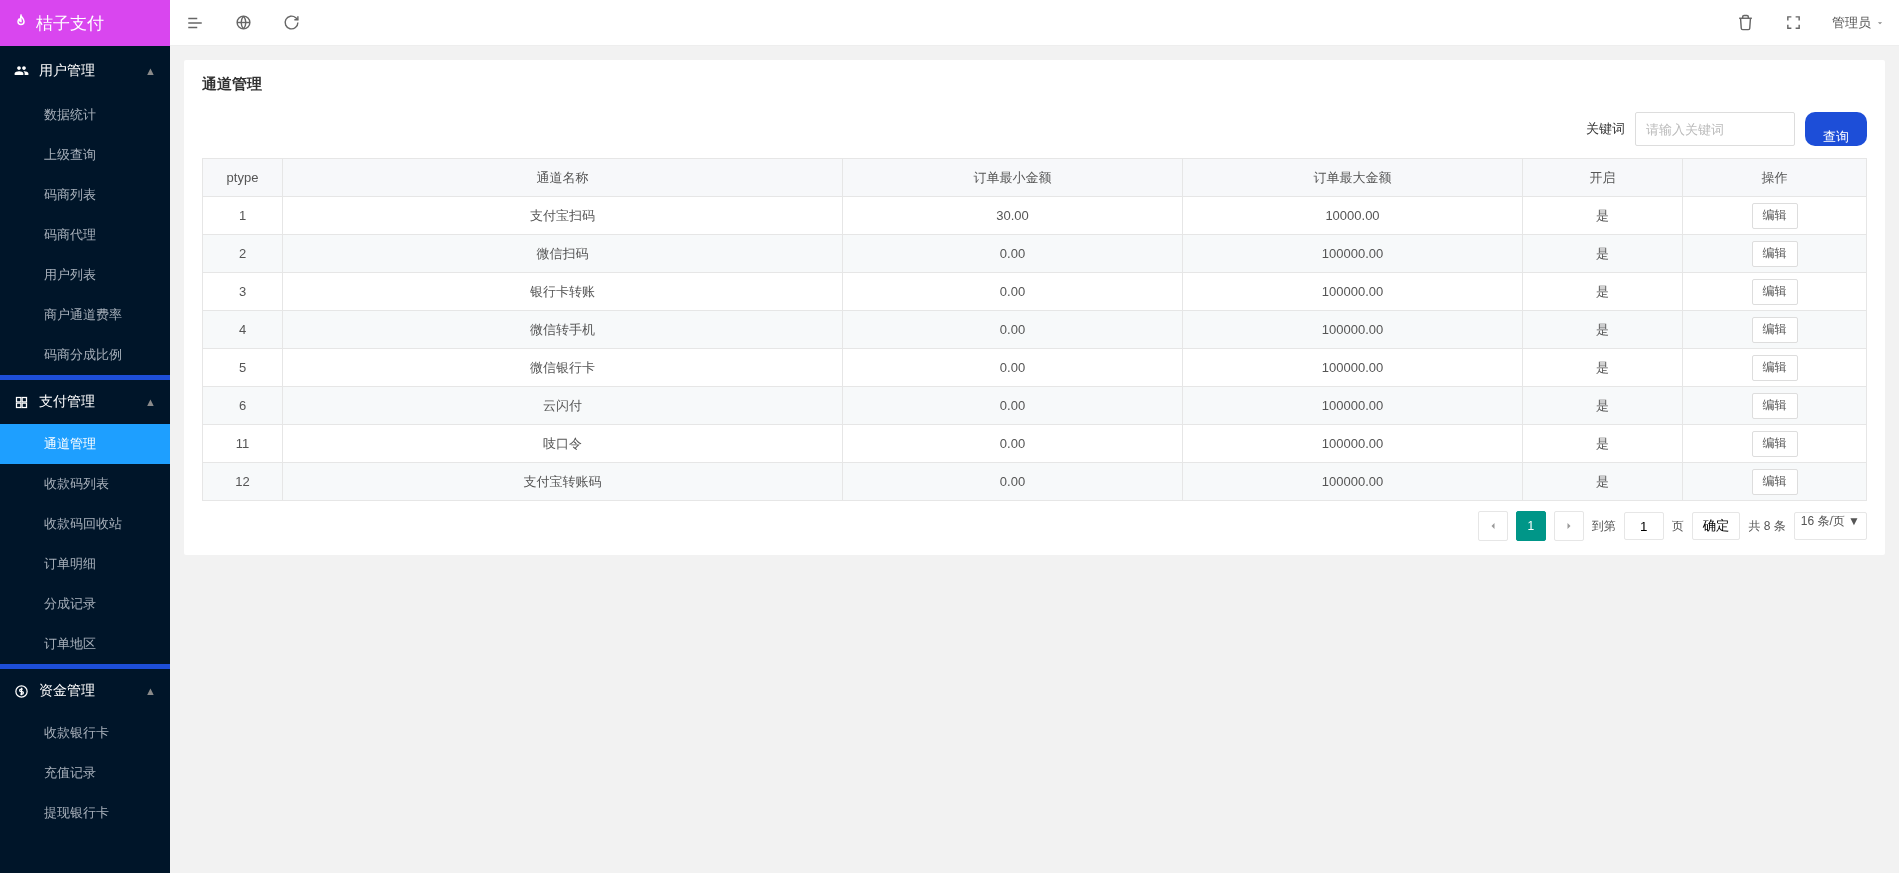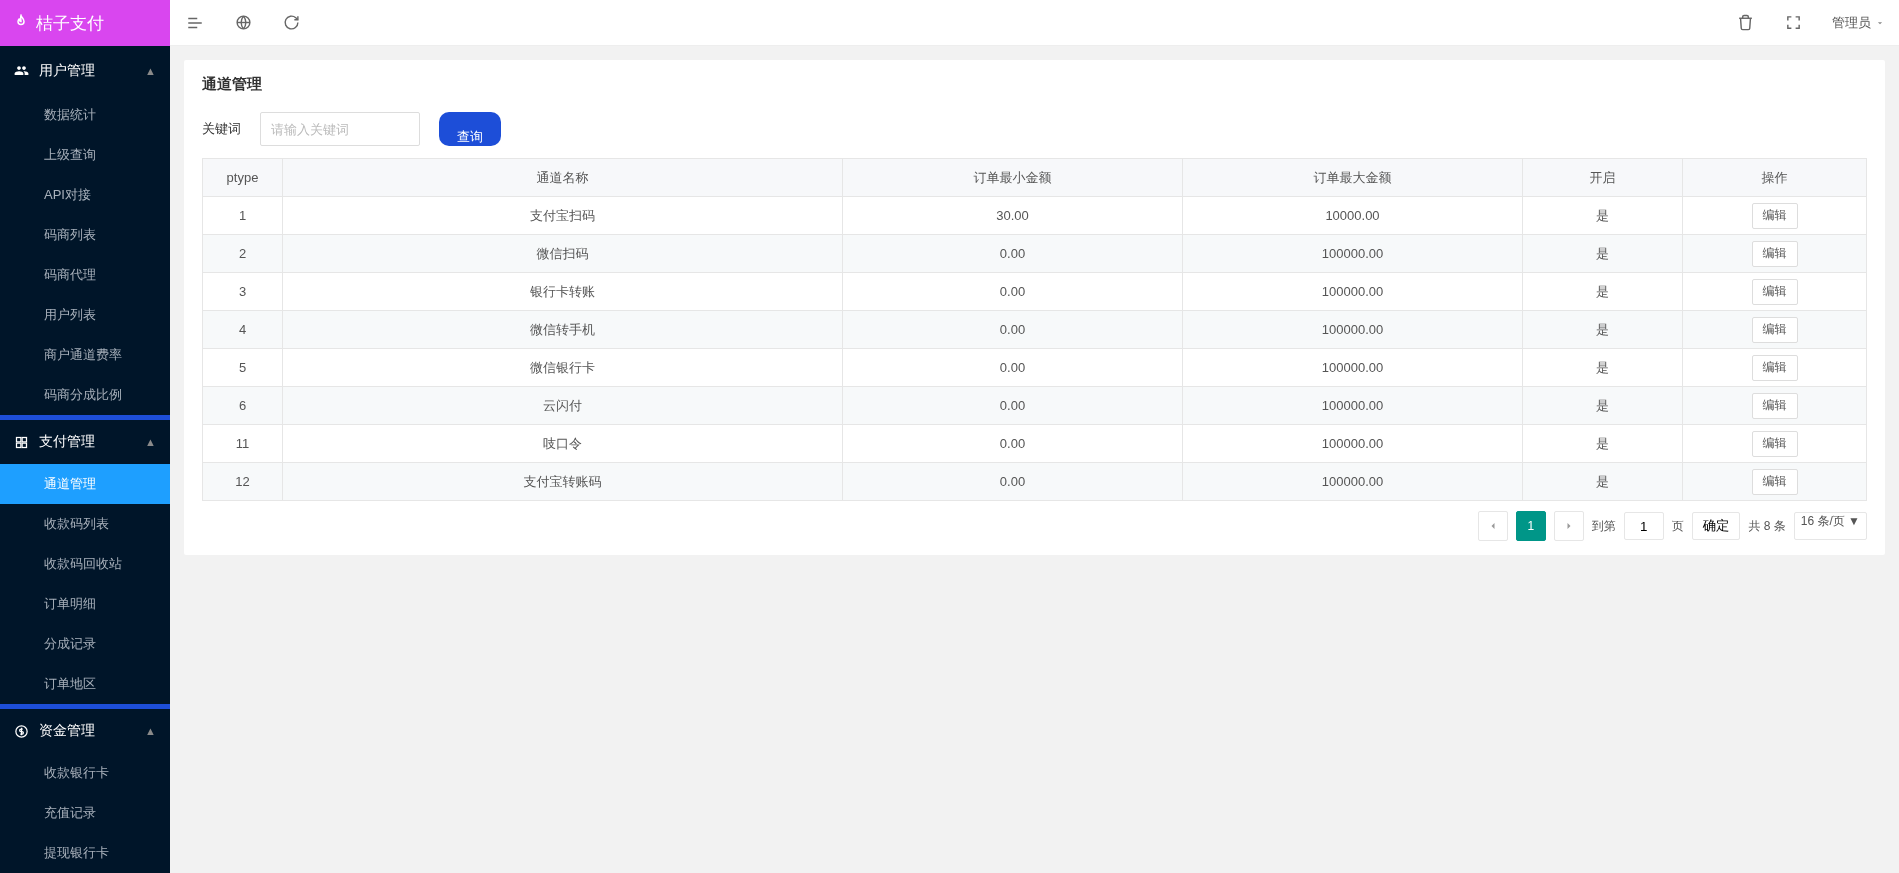--- a/index.html
+++ b/index.html
@@ -24,21 +24,21 @@
   .topbar-left { display: flex; gap: 30px; padding-left: 6px; }
   .topbar-right { margin-left: auto; display: flex; align-items: center; gap: 30px; padding-right: 4px; }
   .top-icon { width: 18px; height: 18px; color: #666; cursor: pointer; display: flex; align-items: center; justify-content: center; }
   .user-drop { display: flex; align-items: center; gap: 4px; color: #555; font-size: 13px; cursor: pointer; }
 
   
   .content { padding: 14px; flex: 1; }
   .card { background: #fff; border-radius: 2px; padding: 15px 18px 14px; }
   .card-title { font-size: 15px; color: #333; margin-bottom: 18px; }
 
-  .search-row { display: flex; align-items: center; gap: 19px; margin-bottom: 12px; }
+  .search-row { display: flex; justify-content: flex-end; align-items: center; gap: 10px; margin-bottom: 12px; }
   .search-row label { font-size: 13px; color: #333; }
   .search-row input { height: 34px; width: 160px; border: 1px solid #ddd; border-radius: 2px; padding: 0 10px; font-size: 13px; outline: none; }
   .search-row input::placeholder { color: #bbb; }
   .btn-primary { height: 34px; padding: 16px 18px; background: #1d4ed8; color: #fff; border: none; border-radius: 10px; font-size: 13px; cursor: pointer; }
 
   
   table { width: 100%; border-collapse: collapse; }
   th, td { border: 1px solid #e6e6e6; text-align: center; font-size: 13px; font-weight: normal; }
   th { background: #f7f8fa; height: 38px; color: #555; }
   td { height: 38px; color: #555; }
@@ -74,21 +74,20 @@
     <nav class="nav" id="nav">
         <div class="nav-group-head">
           <svg class="icon-sm" viewBox="0 0 24 24" fill="#fff">
             <path d="M16 11c1.66 0 3-1.34 3-3s-1.34-3-3-3-3 1.34-3 3 1.34 3 3 3zm-8 0c1.66 0 3-1.34 3-3S9.66 5 8 5 5 6.34 5 8s1.34 3 3 3zm0 2c-2.33 0-7 1.17-7 3.5V19h14v-2.5C15 14.17 10.33 13 8 13zm8 0c-.29 0-.62.02-.97.05 1.16.84 1.97 1.97 1.97 3.45V19h6v-2.5c0-2.33-4.67-3.5-7-3.5z"></path>
           </svg>
           <span>用户管理</span>
           <span class="chev">▲</span>
         </div>
         <div class="nav-item">数据统计</div>
         <div class="nav-item">上级查询</div>
-        <div class="nav-item">API对接</div>
         <div class="nav-item">码商列表</div>
         <div class="nav-item">码商代理</div>
         <div class="nav-item">用户列表</div>
         <div class="nav-item">商户通道费率</div>
         <div class="nav-item">码商分成比例</div>
         <div class="nav-group-head">
           <svg class="icon-sm" viewBox="0 0 24 24" fill="none" stroke="#fff" stroke-width="2">
             <rect x="4" y="4" width="7" height="7"></rect>
             <rect x="13" y="4" width="7" height="7"></rect>
             <rect x="4" y="13" width="7" height="7"></rect>

